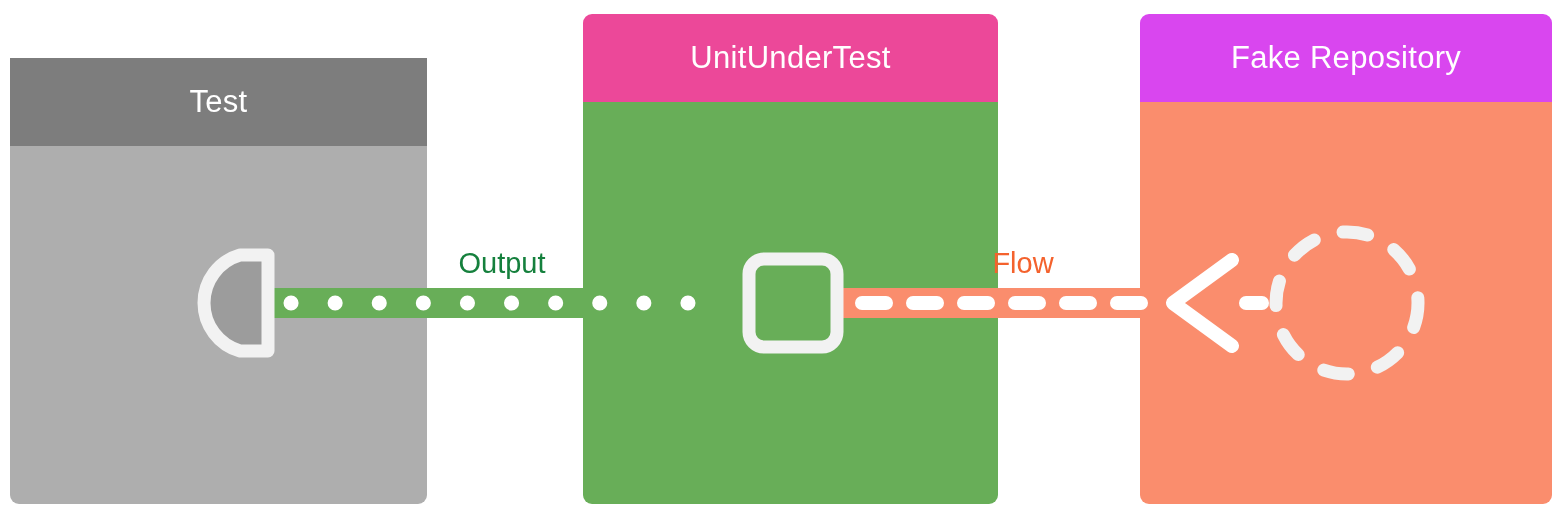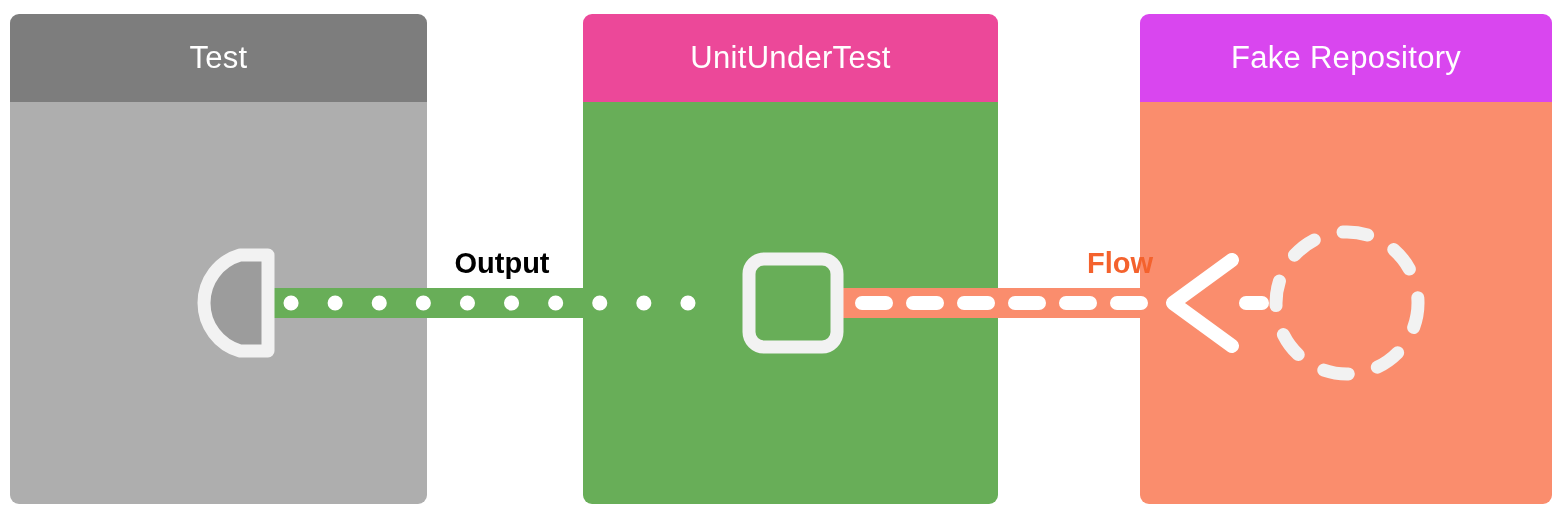--- a/index.html
+++ b/index.html
@@ -59,32 +59,32 @@
     text-align: center;
     font-size: 29px;
     pointer-events: none;
   }
   #label-output {
     left: 392px;
     top: 246px;
     font-weight: 500;
   }
   #label-flow {
-    left: 1010px;
+    left: 913px;
     top: 246px;
-    font-weight: 700;
+    font-weight: 400;
   }
 </style>
 </head>
 <body>
 
 <div class="canvas">
 
   <div class="box" id="box-test">
-    <div class="box-header" style="background: rgb(125, 125, 125);">
+    <div class="box-header" style="background: rgb(125, 125, 125); margin-top: 44px;">
       <span class="box-title">Test</span>
     </div>
     <div class="box-body" style="background: rgb(174, 174, 174);"></div>
   </div>
 
   <div class="box" id="box-unit">
     <div class="box-header" style="background: #ec4899;">
       <span class="box-title">UnitUnderTest</span>
     </div>
     <div class="box-body" style="background: rgb(104, 174, 88);"></div>
@@ -110,17 +110,17 @@
 
     <path d="M 1232 260 L 1173 303 L 1232 346" stroke-width="14" fill="none" stroke-linecap="round" stroke-linejoin="round" style="stroke: rgb(255, 255, 255);"></path>
 
     <path d="M 268 255 L 240 255 A 50 50 0 0 0 240 351 L 268 351 Z" stroke-width="13" stroke-linejoin="round" stroke-linecap="round" style="stroke: rgb(242, 242, 242); fill: rgb(156, 156, 156);"></path>
 
     <rect x="749" y="259" width="88" height="88" rx="15" stroke-width="13" style="stroke: rgb(242, 242, 242); fill: rgb(104, 174, 88);"></rect>
 
     <circle cx="1347" cy="303" r="71" stroke-width="13" fill="none" stroke-linecap="round" stroke-dasharray="25 30" style="stroke: rgb(242, 242, 242);"></circle>
   </svg>
 
-  <div class="connector-label" id="label-output" style="color: #000000; font-weight: bold;">Output</div>
+  <div class="connector-label" id="label-output" style="color: #15803d;">Output</div>
 
   <div class="connector-label" id="label-flow" style="color: rgb(244, 98, 45);">Flow</div>
 
 </div>
 
 </body></html>

